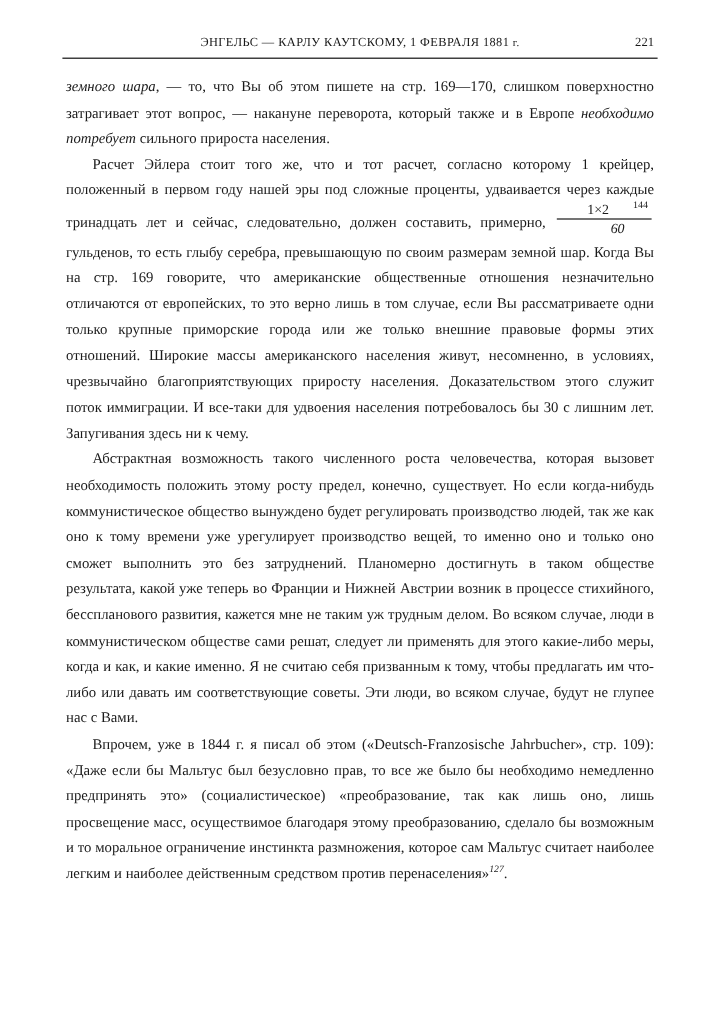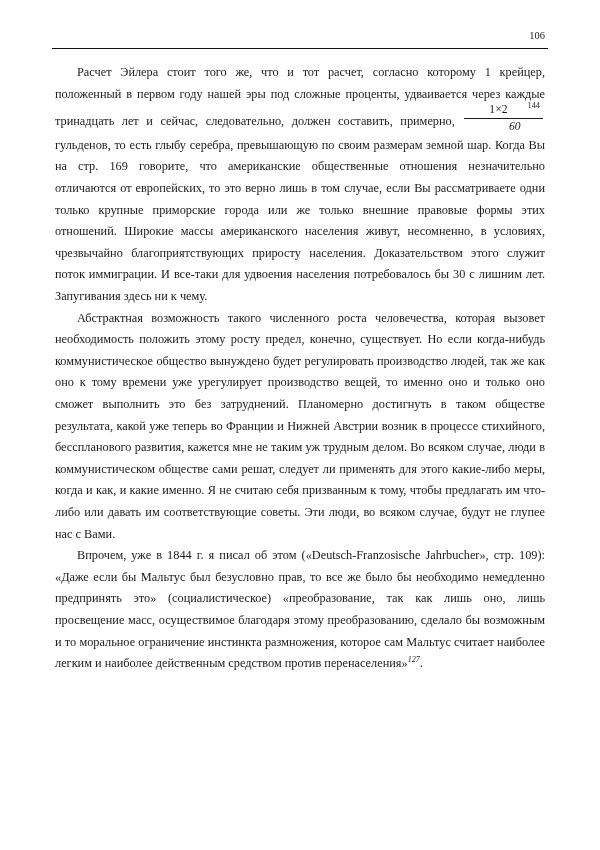--- a/index.html
+++ b/index.html
@@ -118,26 +118,28 @@
     line-height: 0;
     font-style: italic;
   }
 </style>
 </head>
 <body>
 
 <div class="page">
 
   <div class="running-head">
-    <div class="page-number">106</div>
+    <div class="running-head-title"><span>ЭНГЕЛЬС — КАРЛУ КАУТСКОМУ, 1 ФЕВРАЛЯ 1881 </span><span class="small">г.</span></div>
+    <div class="page-number">221</div>
   </div>
   <div class="head-rule"></div>
 
   <div class="body-block">
 
+    <p class="para"><em class="it">земного шара</em><span>, — то, что Вы об этом пишете на стр. 169—170, слишком поверхностно затрагивает этот вопрос, — накануне переворота, который также и в Европе </span><em class="it">необходимо потребует</em><span> сильного прироста населения.</span></p>
 
     <p class="para indent"><span>Расчет Эйлера стоит того же, что и тот расчет, согласно которому 1 крейцер, положенный в первом году нашей эры под сложные проценты, удваивается через каждые тринадцать лет и сейчас, следовательно, должен составить, примерно, </span><span class="frac"><span class="num"><span>1×2</span><sup>144</sup></span><span class="bar"></span><span class="den">60</span></span><span>гульденов, то есть глыбу серебра, превышающую по своим размерам земной шар. Когда Вы на стр. 169 говорите, что американские общественные отношения незначительно отличаются от европейских, то это верно лишь в том случае, если Вы рассматриваете одни только крупные приморские города или же только внешние правовые формы этих отношений. Широкие массы американского населения живут, несомненно, в условиях, чрезвычайно благоприятствующих приросту населения. Доказательством этого служит поток иммиграции. И все-таки для удвоения населения потребовалось бы 30 с лишним лет. Запугивания здесь ни к чему.</span></p>
 
     <p class="para indent"><span>Абстрактная возможность такого численного роста человечества, которая вызовет необходимость положить этому росту предел, конечно, существует. Но если когда-нибудь коммунистическое общество вынуждено будет регулировать производство людей, так же как оно к тому времени уже урегулирует производство вещей, то именно оно и только оно сможет выполнить это без затруднений. Планомерно достигнуть в таком обществе результата, какой уже теперь во Франции и Нижней Австрии возник в процессе стихийного, бесспланового развития, кажется мне не таким уж трудным делом. Во всяком случае, люди в коммунистическом обществе сами решат, следует ли применять для этого какие-либо меры, когда и как, и какие именно. Я не считаю себя призванным к тому, чтобы предлагать им что-либо или давать им соответствующие советы. Эти люди, во всяком случае, будут не глупее нас с Вами.</span></p>
 
     <p class="para indent"><span>Впрочем, уже в 1844 г. я писал об этом («Deutsch-Franzosische Jahrbucher», стр. 109): «Даже если бы Мальтус был безусловно прав, то все же было бы необходимо немедленно предпринять это» (социалистическое) «преобразование, так как лишь оно, лишь просвещение масс, осуществимое благодаря этому преобразованию, сделало бы возможным и то моральное ограничение инстинкта размножения, которое сам Мальтус считает наиболее легким и наиболее действенным средством против перенаселения»</span><sup class="footnote-ref">127</sup><span>.</span></p>
 
   </div>
 
 </div>

